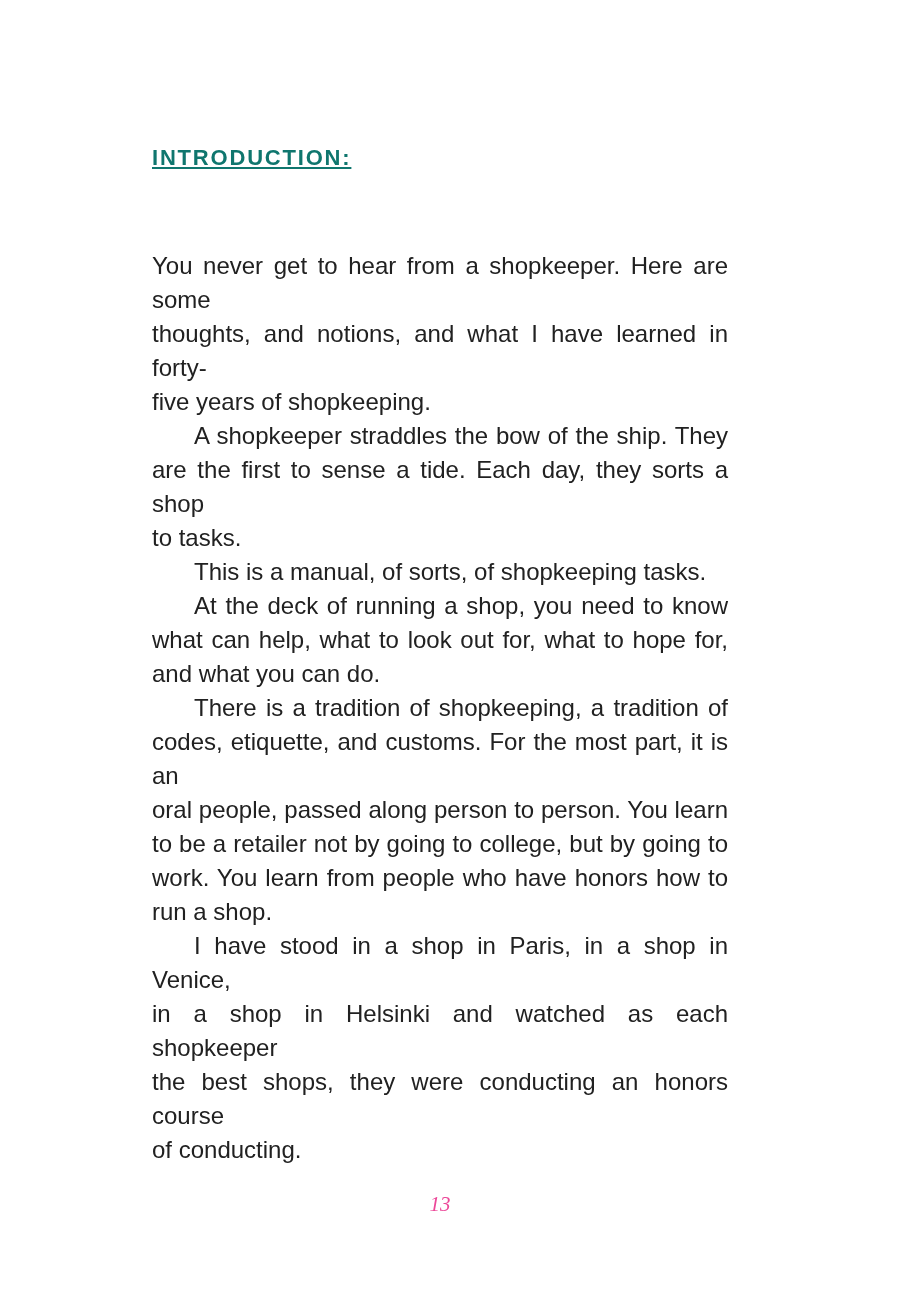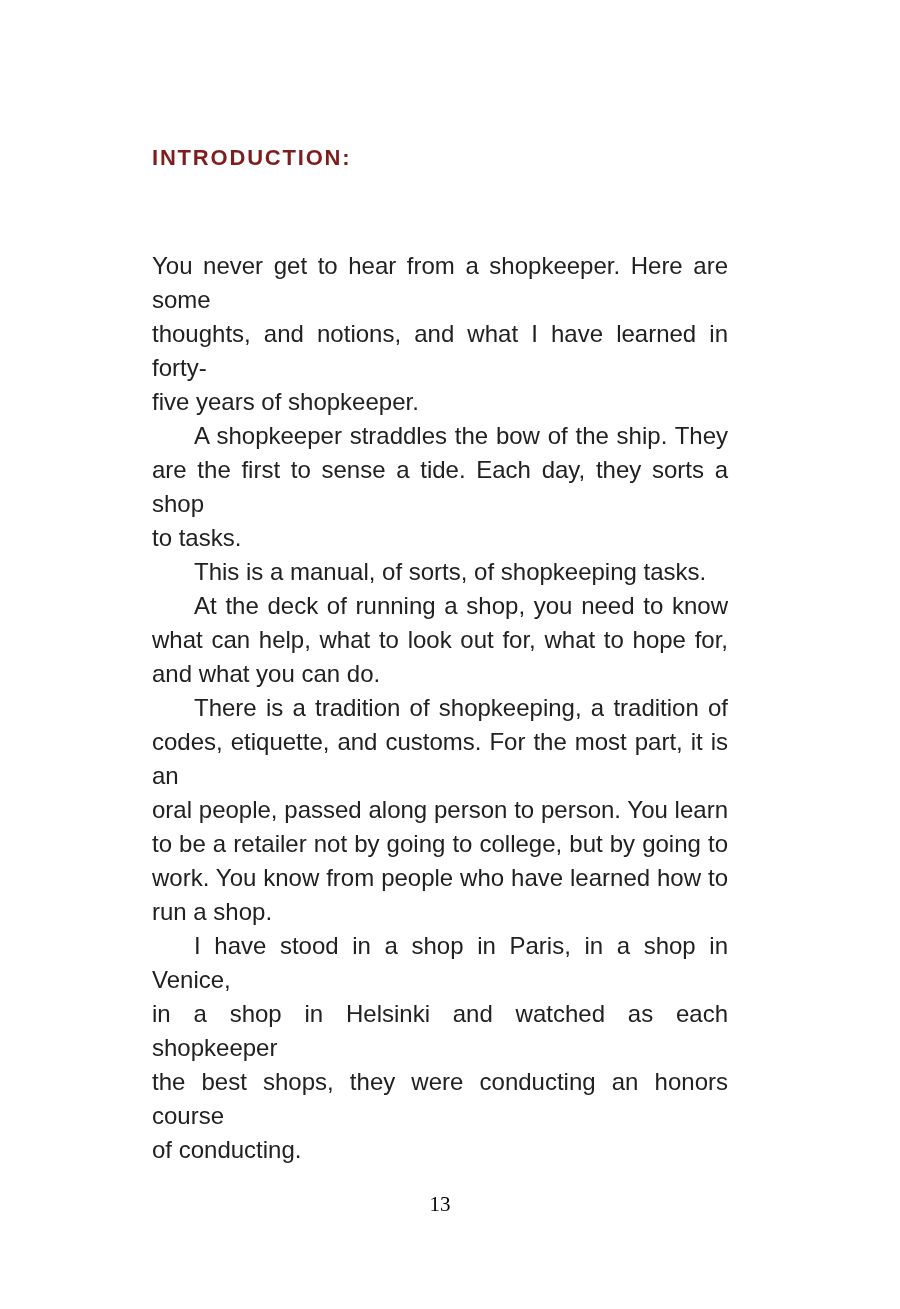--- a/index.html
+++ b/index.html
@@ -57,54 +57,54 @@
     font-size: 21px;
     line-height: 26px;
     color: #212121;
   }
 </style>
 </head>
 <body style="background: rgb(255, 255, 255);">
 
 <div class="page" style="background: rgb(255, 255, 255);">
 
-  <div class="heading" style="color: #7f1d1d;">
+  <div class="heading" style="color: #0f766e; text-decoration: underline;">
     <div>INTRODUCTION:</div>
   </div>
 
   <div class="body-text" style="color: rgb(33, 33, 33);">
       <div class="paragraph">
         <div class="line">You never get to hear from a shopkeeper. Here are some</div>
         <div class="line">thoughts, and notions, and what I have learned in forty-</div>
-        <div class="line para-end">five years of shopkeeper.</div>
+        <div class="line para-end">five years of shopkeeping.</div>
       </div>
       <div class="paragraph">
         <div class="line indent">A shopkeeper straddles the bow of the ship. They</div>
         <div class="line">are the first to sense a tide. Each day, they sorts a shop</div>
         <div class="line para-end">to tasks.</div>
       </div>
       <div class="paragraph">
         <div class="line para-end indent">This is a manual, of sorts, of shopkeeping tasks.</div>
       </div>
       <div class="paragraph">
         <div class="line indent">At the deck of running a shop, you need to know</div>
         <div class="line">what can help, what to look out for, what to hope for,</div>
         <div class="line para-end">and what you can do.</div>
       </div>
       <div class="paragraph">
         <div class="line indent">There is a tradition of shopkeeping, a tradition of</div>
         <div class="line">codes, etiquette, and customs. For the most part, it is an</div>
         <div class="line">oral people, passed along person to person. You learn</div>
         <div class="line">to be a retailer not by going to college, but by going to</div>
-        <div class="line">work. You know from people who have learned how to</div>
+        <div class="line">work. You learn from people who have honors how to</div>
         <div class="line para-end">run a shop.</div>
       </div>
       <div class="paragraph">
         <div class="line indent">I have stood in a shop in Paris, in a shop in Venice,</div>
         <div class="line">in a shop in Helsinki and watched as each shopkeeper</div>
         <div class="line">the best shops, they were conducting an honors course</div>
         <div class="line para-end">of conducting.</div>
       </div>
     </div>
 
-  <div class="folio" style="color: #000000;">13</div>
+  <div class="folio" style="color: #ec4899; font-style: italic;">13</div>
 
 </div>
 
 </body></html>

